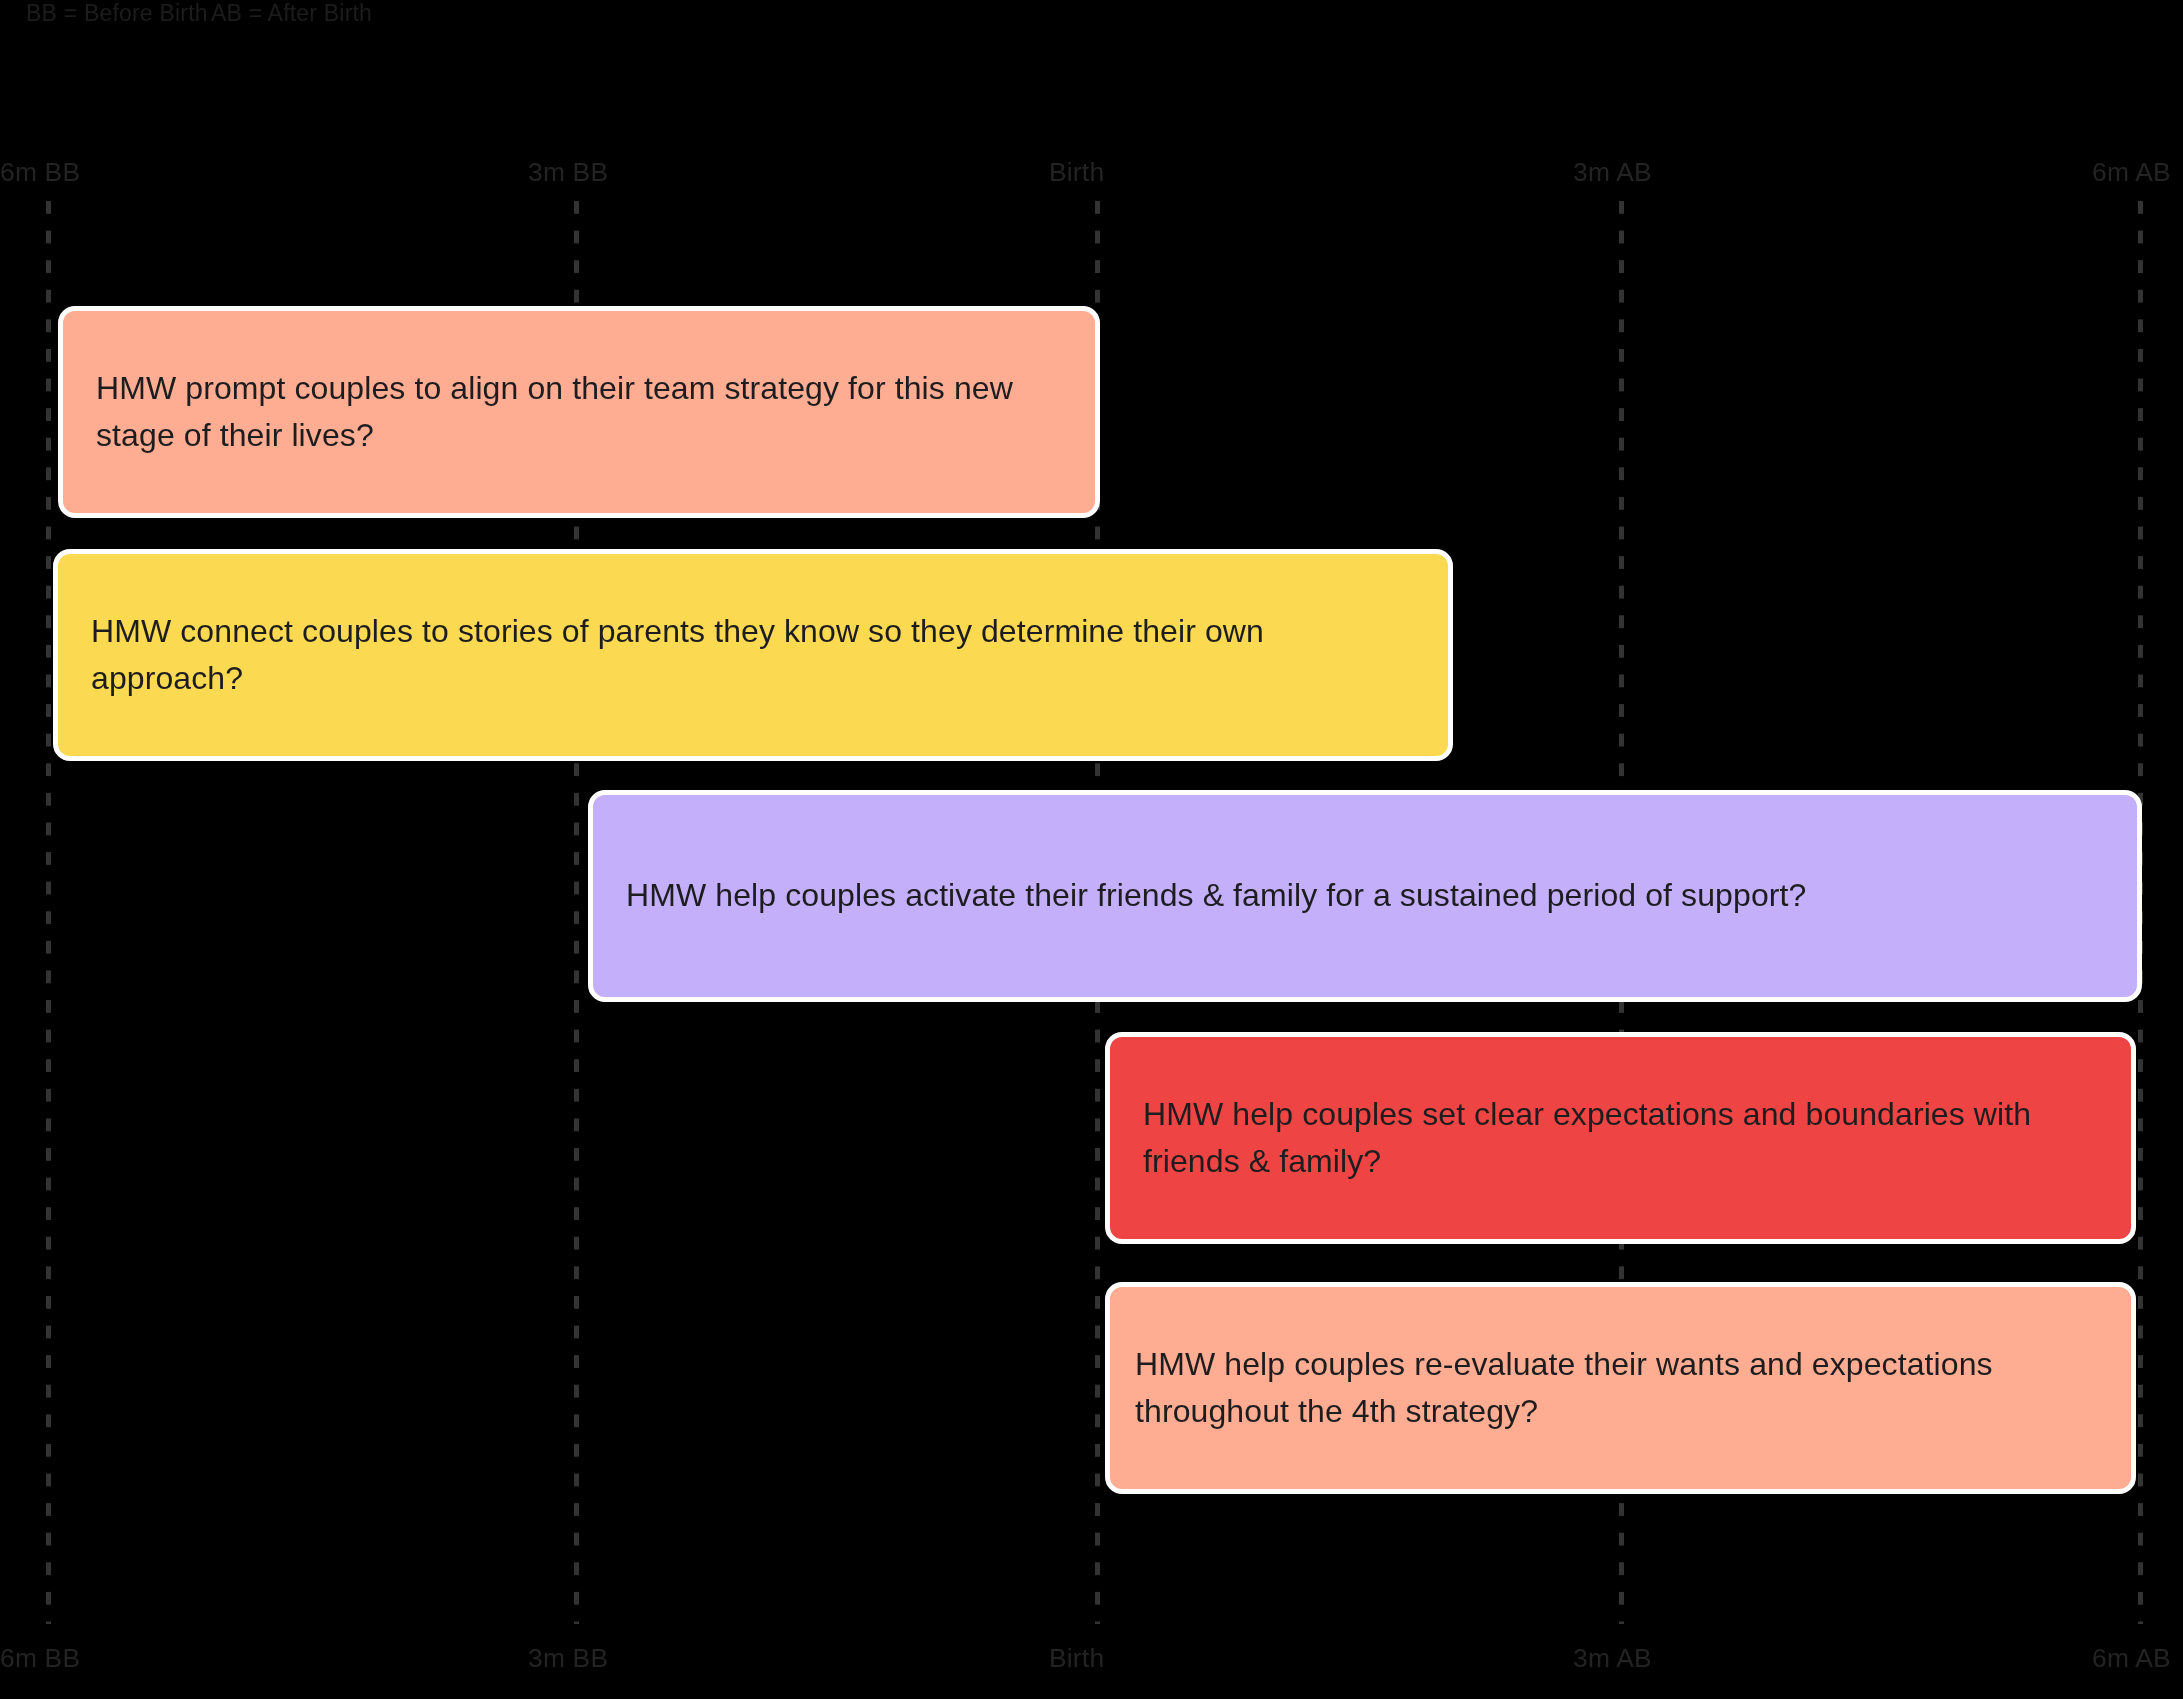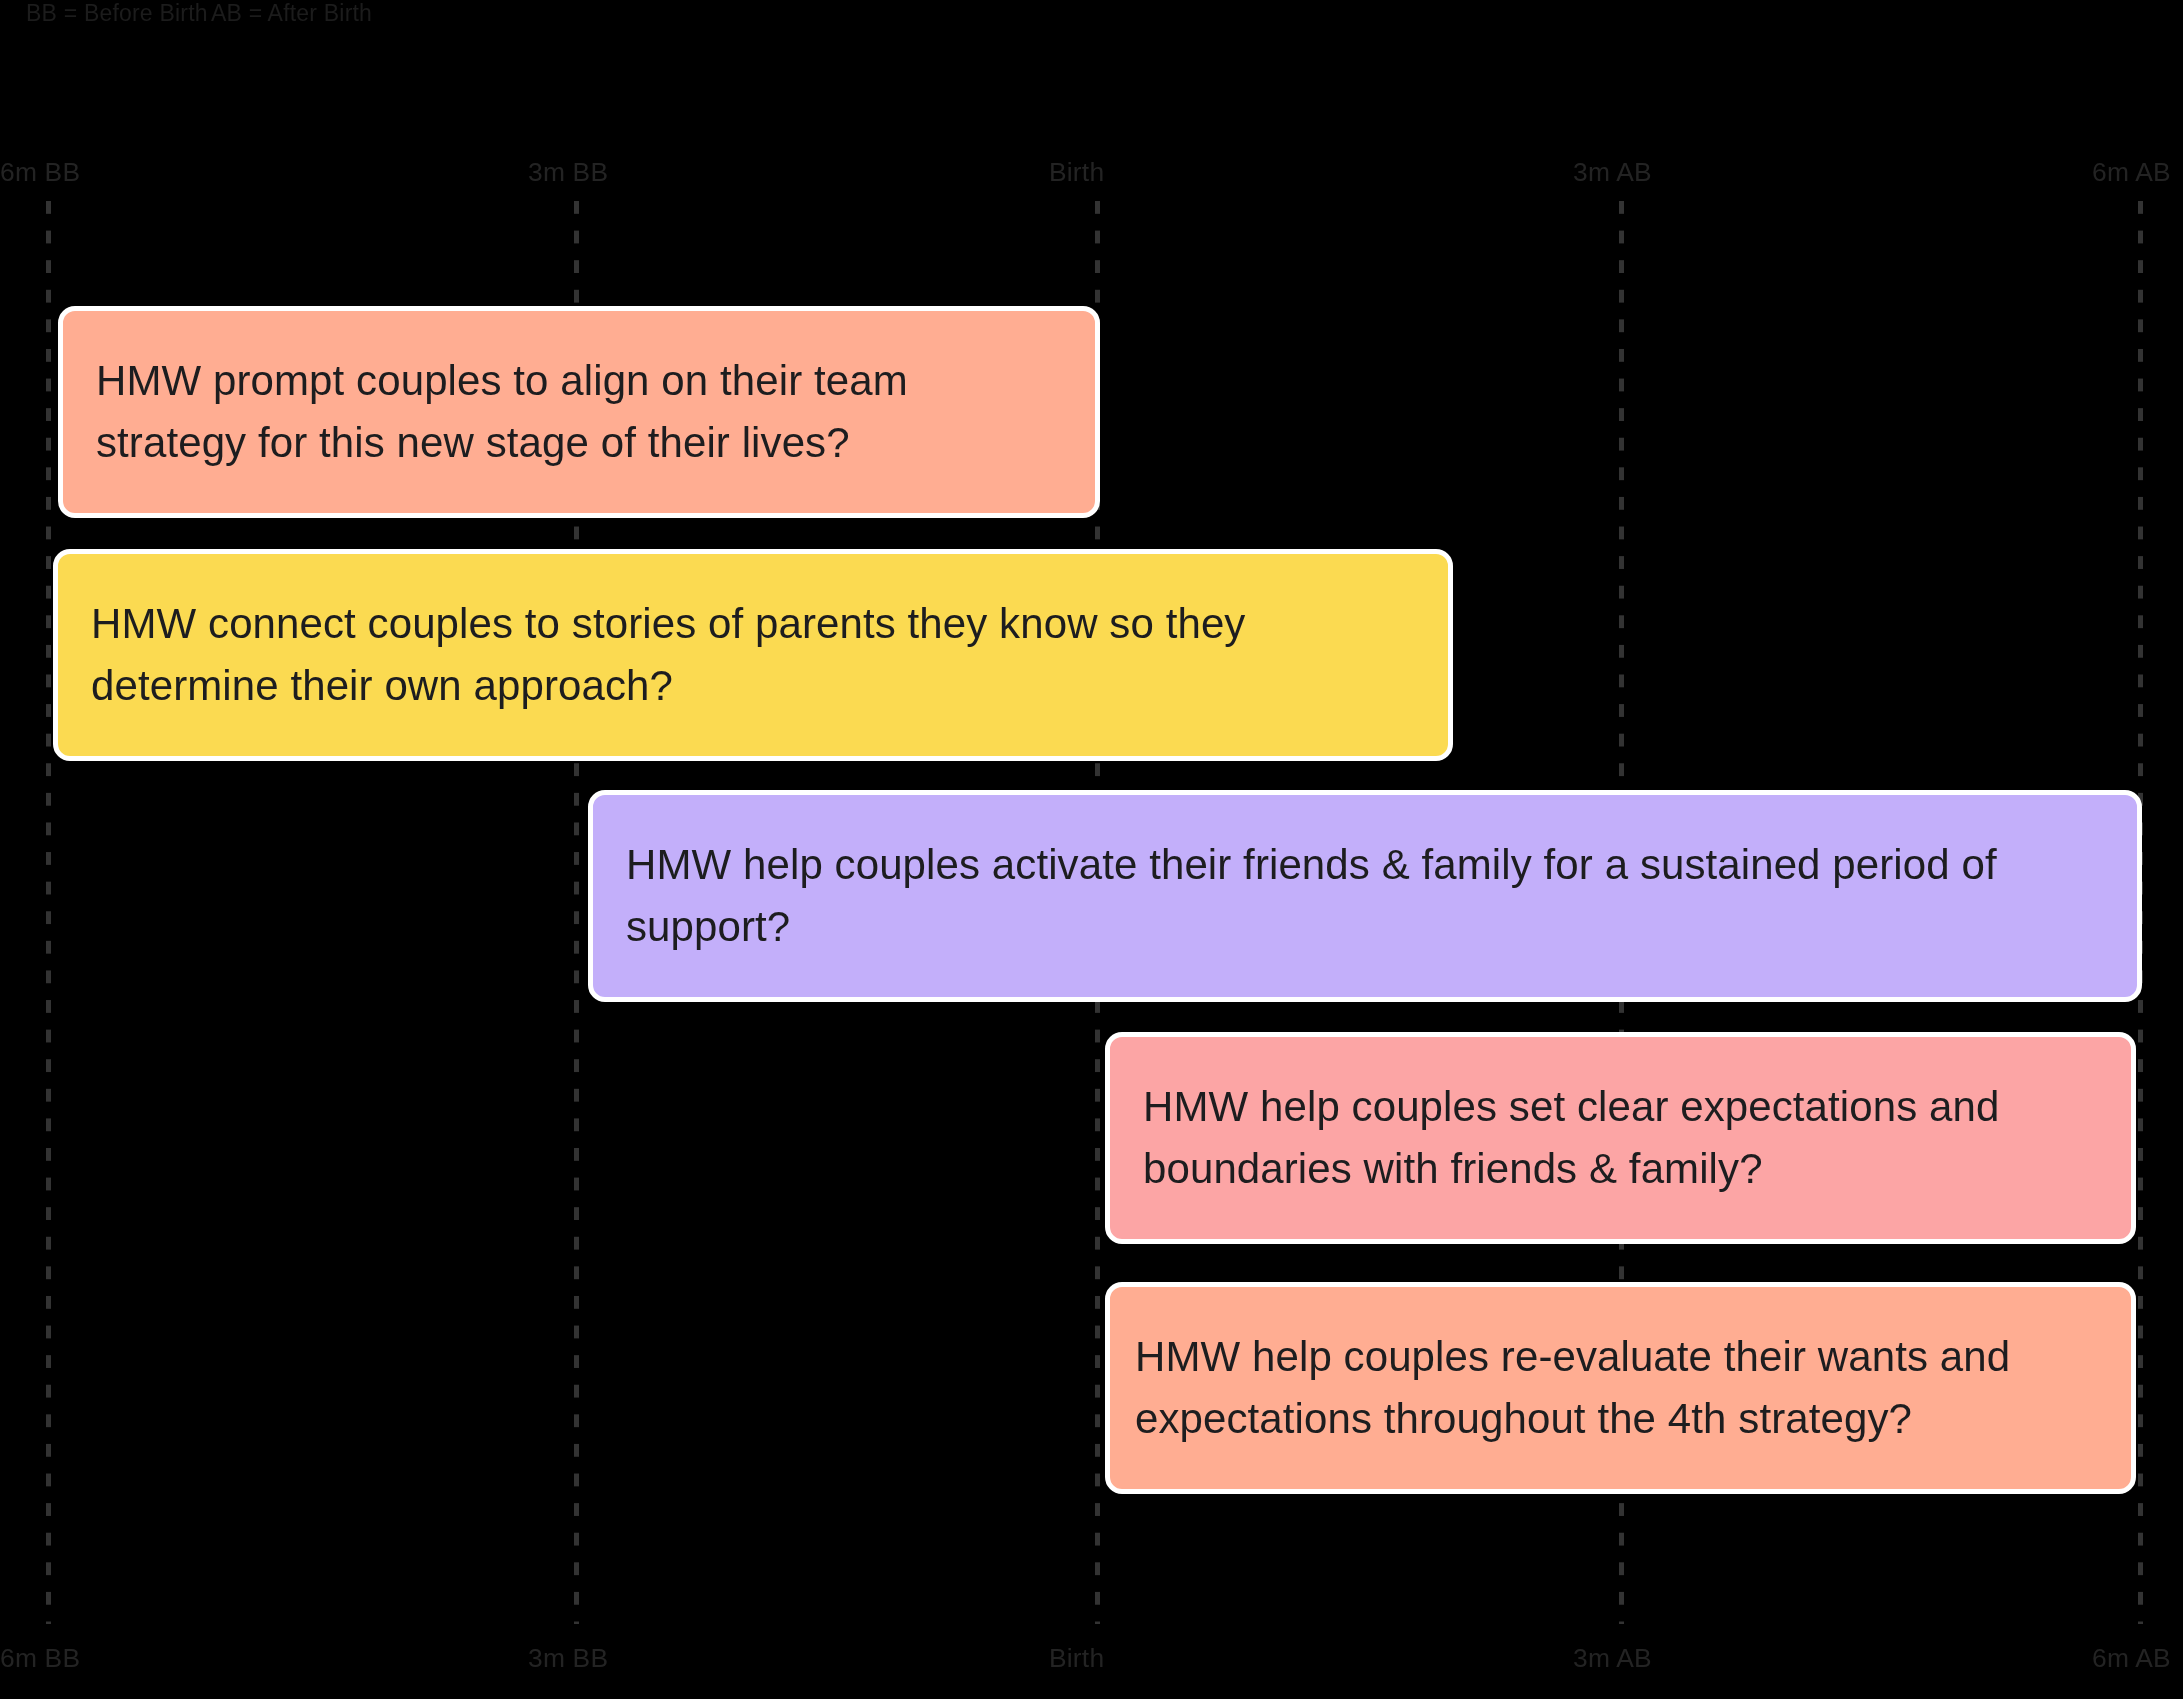--- a/index.html
+++ b/index.html
@@ -72,21 +72,21 @@
   .card {
     position: absolute;
     box-sizing: border-box;
     border: 5.4px solid #ffffff;
     border-radius: 17px;
     display: flex;
     align-items: center;
     overflow: hidden;
   }
   .card-text {
-    font-size: 42px;
+    font-size: 32px;
     line-height: 1.47;
     color: #1d1d1f;
     letter-spacing: 0.1px;
     width: 100%;
   }
 </style>
 </head>
 <body>
 
 <div id="canvas">
@@ -116,21 +116,21 @@
 
   <div class="card" style="left: 58px; top: 306px; width: 1042px; height: 212px; background: rgb(255, 173, 146); padding-left: 33px; padding-right: 33px; border-color: rgb(255, 255, 255);">
     <div class="card-text">HMW prompt couples to align on their team strategy for this new stage of their lives?</div>
   </div>
   <div class="card" style="left: 53px; top: 549px; width: 1400px; height: 212px; background: rgb(251, 218, 81); padding-left: 33px; padding-right: 33px; border-color: rgb(255, 255, 255);">
     <div class="card-text">HMW connect couples to stories of parents they know so they determine their own approach?</div>
   </div>
   <div class="card" style="left: 588px; top: 790px; width: 1554px; height: 212px; background: rgb(195, 175, 250); padding-left: 33px; border-color: rgb(255, 255, 255);">
     <div class="card-text">HMW help couples activate their friends &amp; family for a sustained period of support?</div>
   </div>
-  <div class="card" style="left: 1105px; top: 1032px; width: 1031px; height: 212px; background: #fca5a5; padding-left: 33px; padding-right: 33px; border-color: rgb(255, 255, 255);">
+  <div class="card" style="left: 1105px; top: 1032px; width: 1031px; height: 212px; background: #ef4444; padding-left: 33px; padding-right: 33px; border-color: rgb(255, 255, 255);">
     <div class="card-text">HMW help couples set clear expectations and boundaries with friends &amp; family?</div>
   </div>
   <div class="card" style="left: 1105px; top: 1282px; width: 1031px; height: 212px; background: rgb(255, 173, 146); padding-left: 25px; padding-right: 25px; border-color: rgb(255, 255, 255);">
     <div class="card-text">HMW help couples re-evaluate their wants and expectations throughout the 4th strategy?</div>
   </div>
 
 </div>
 
 
 </body></html>

